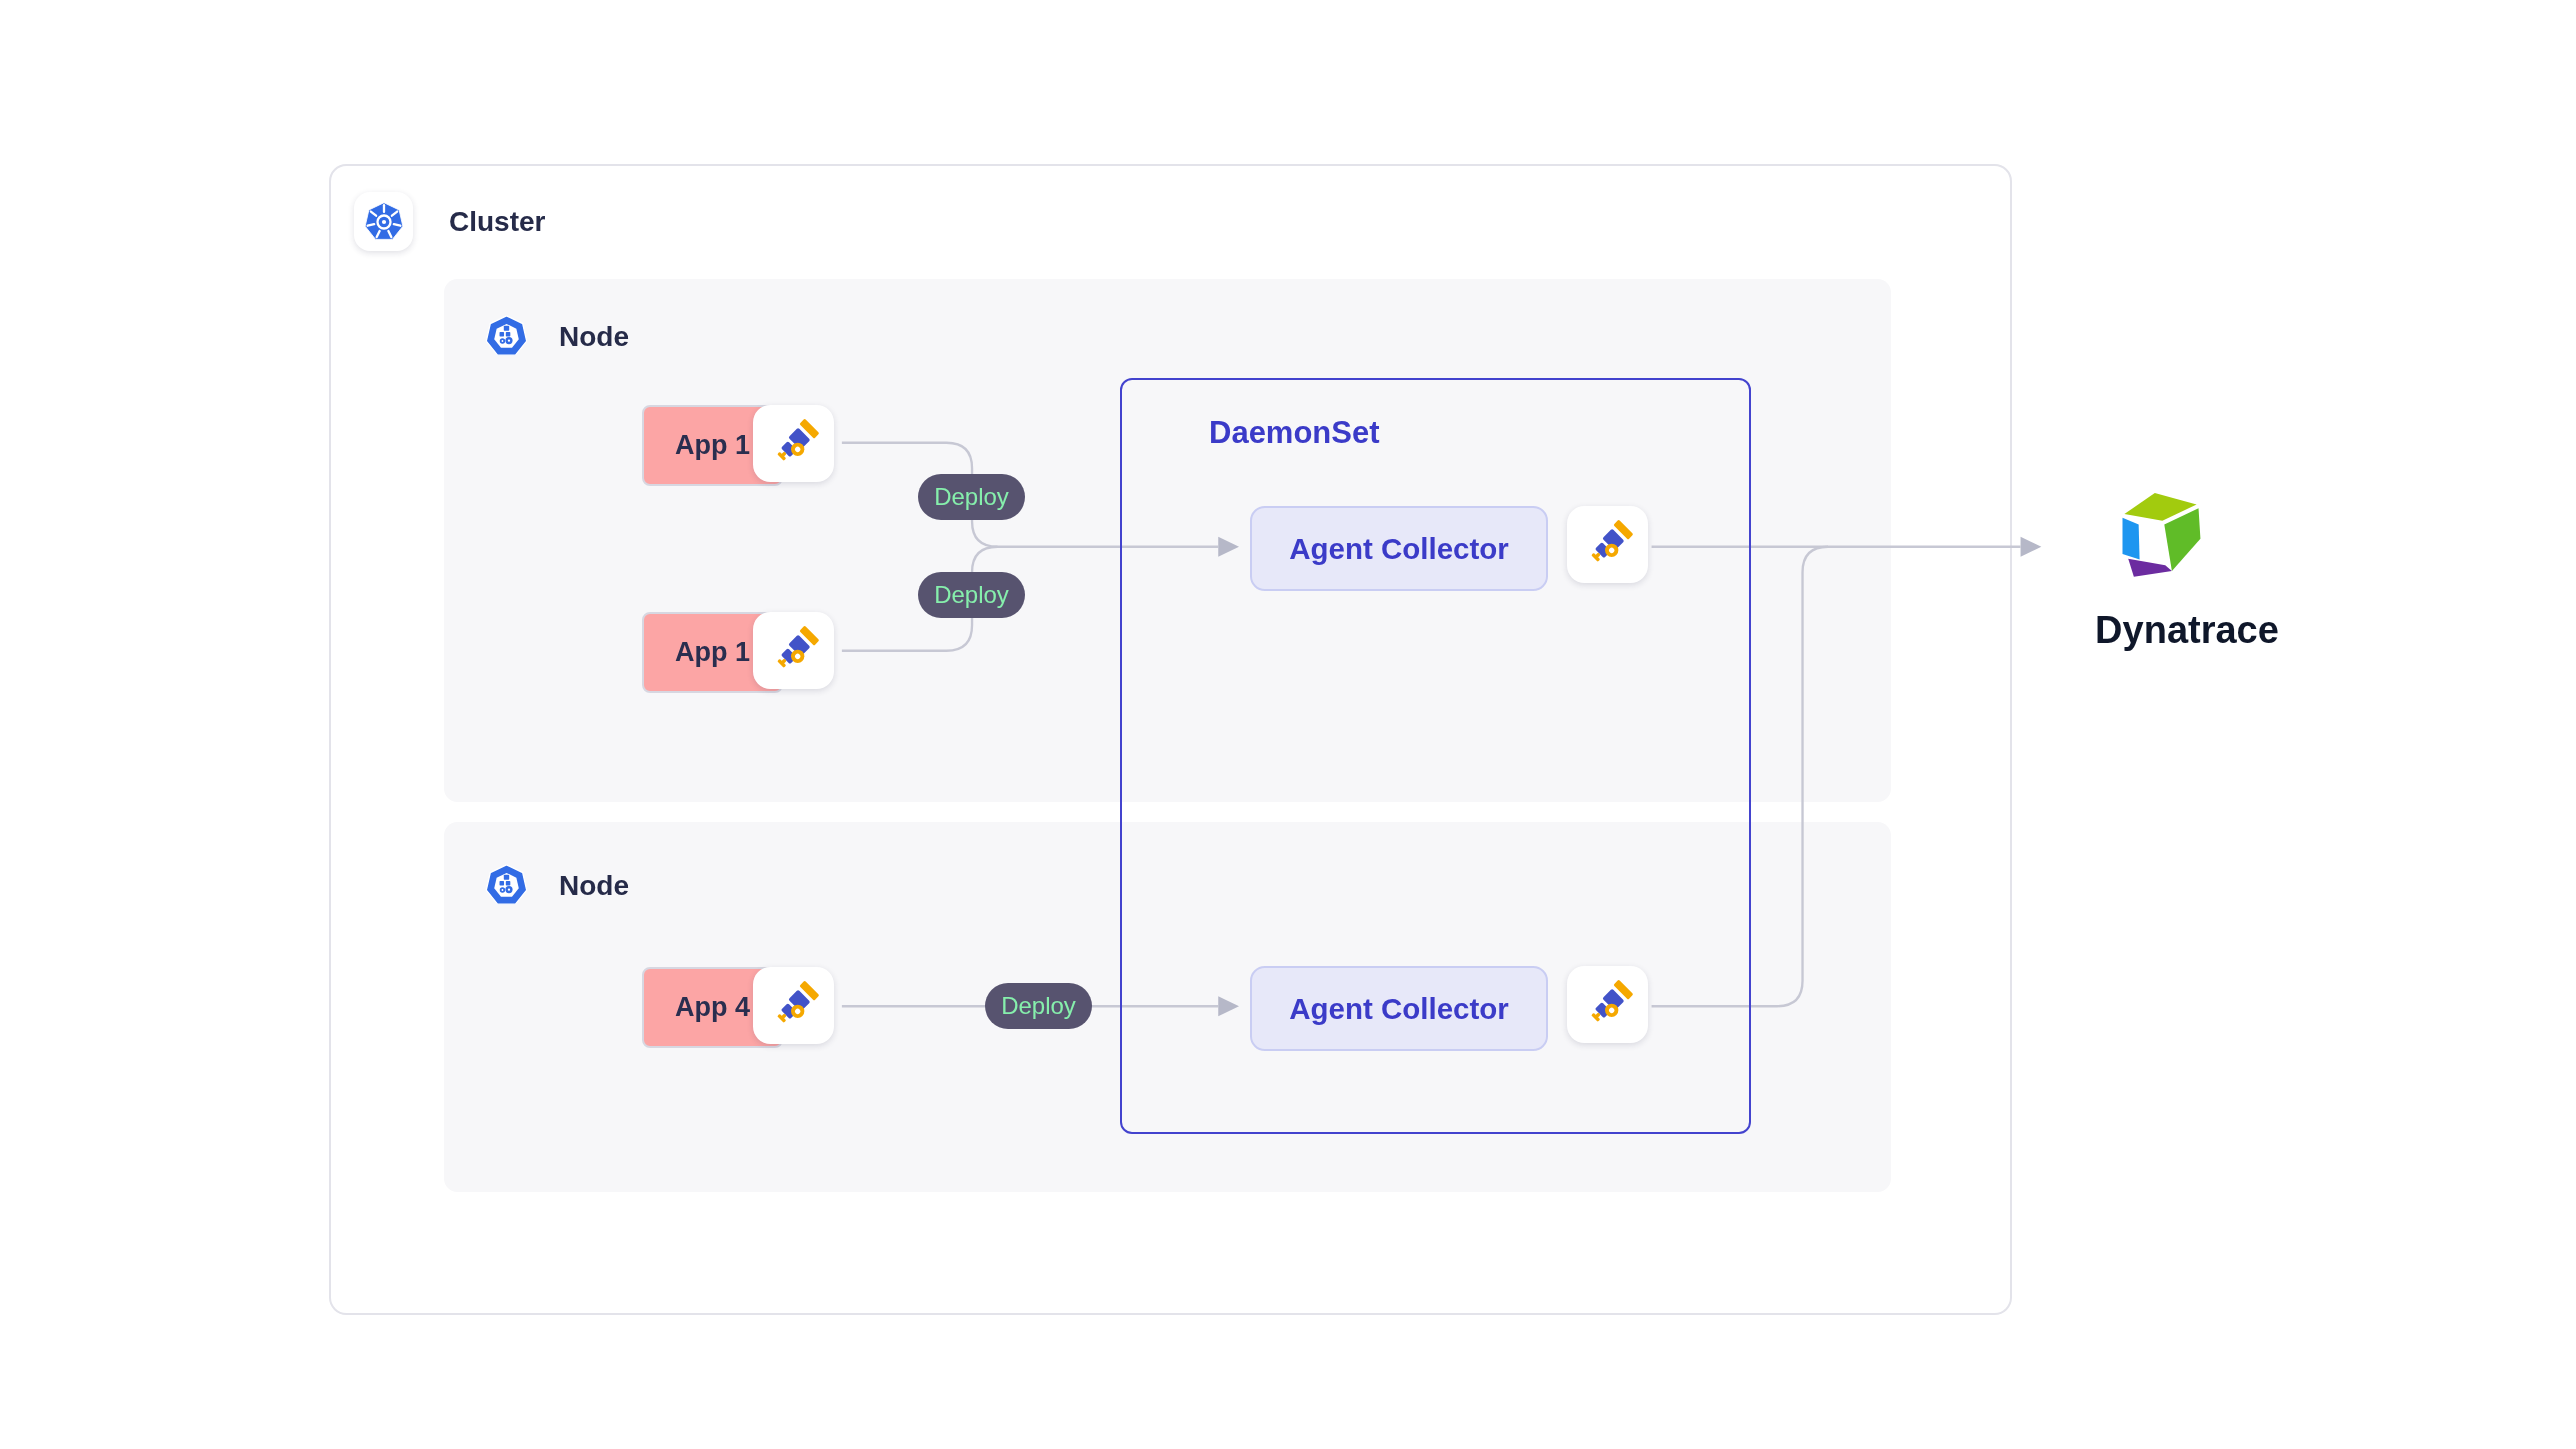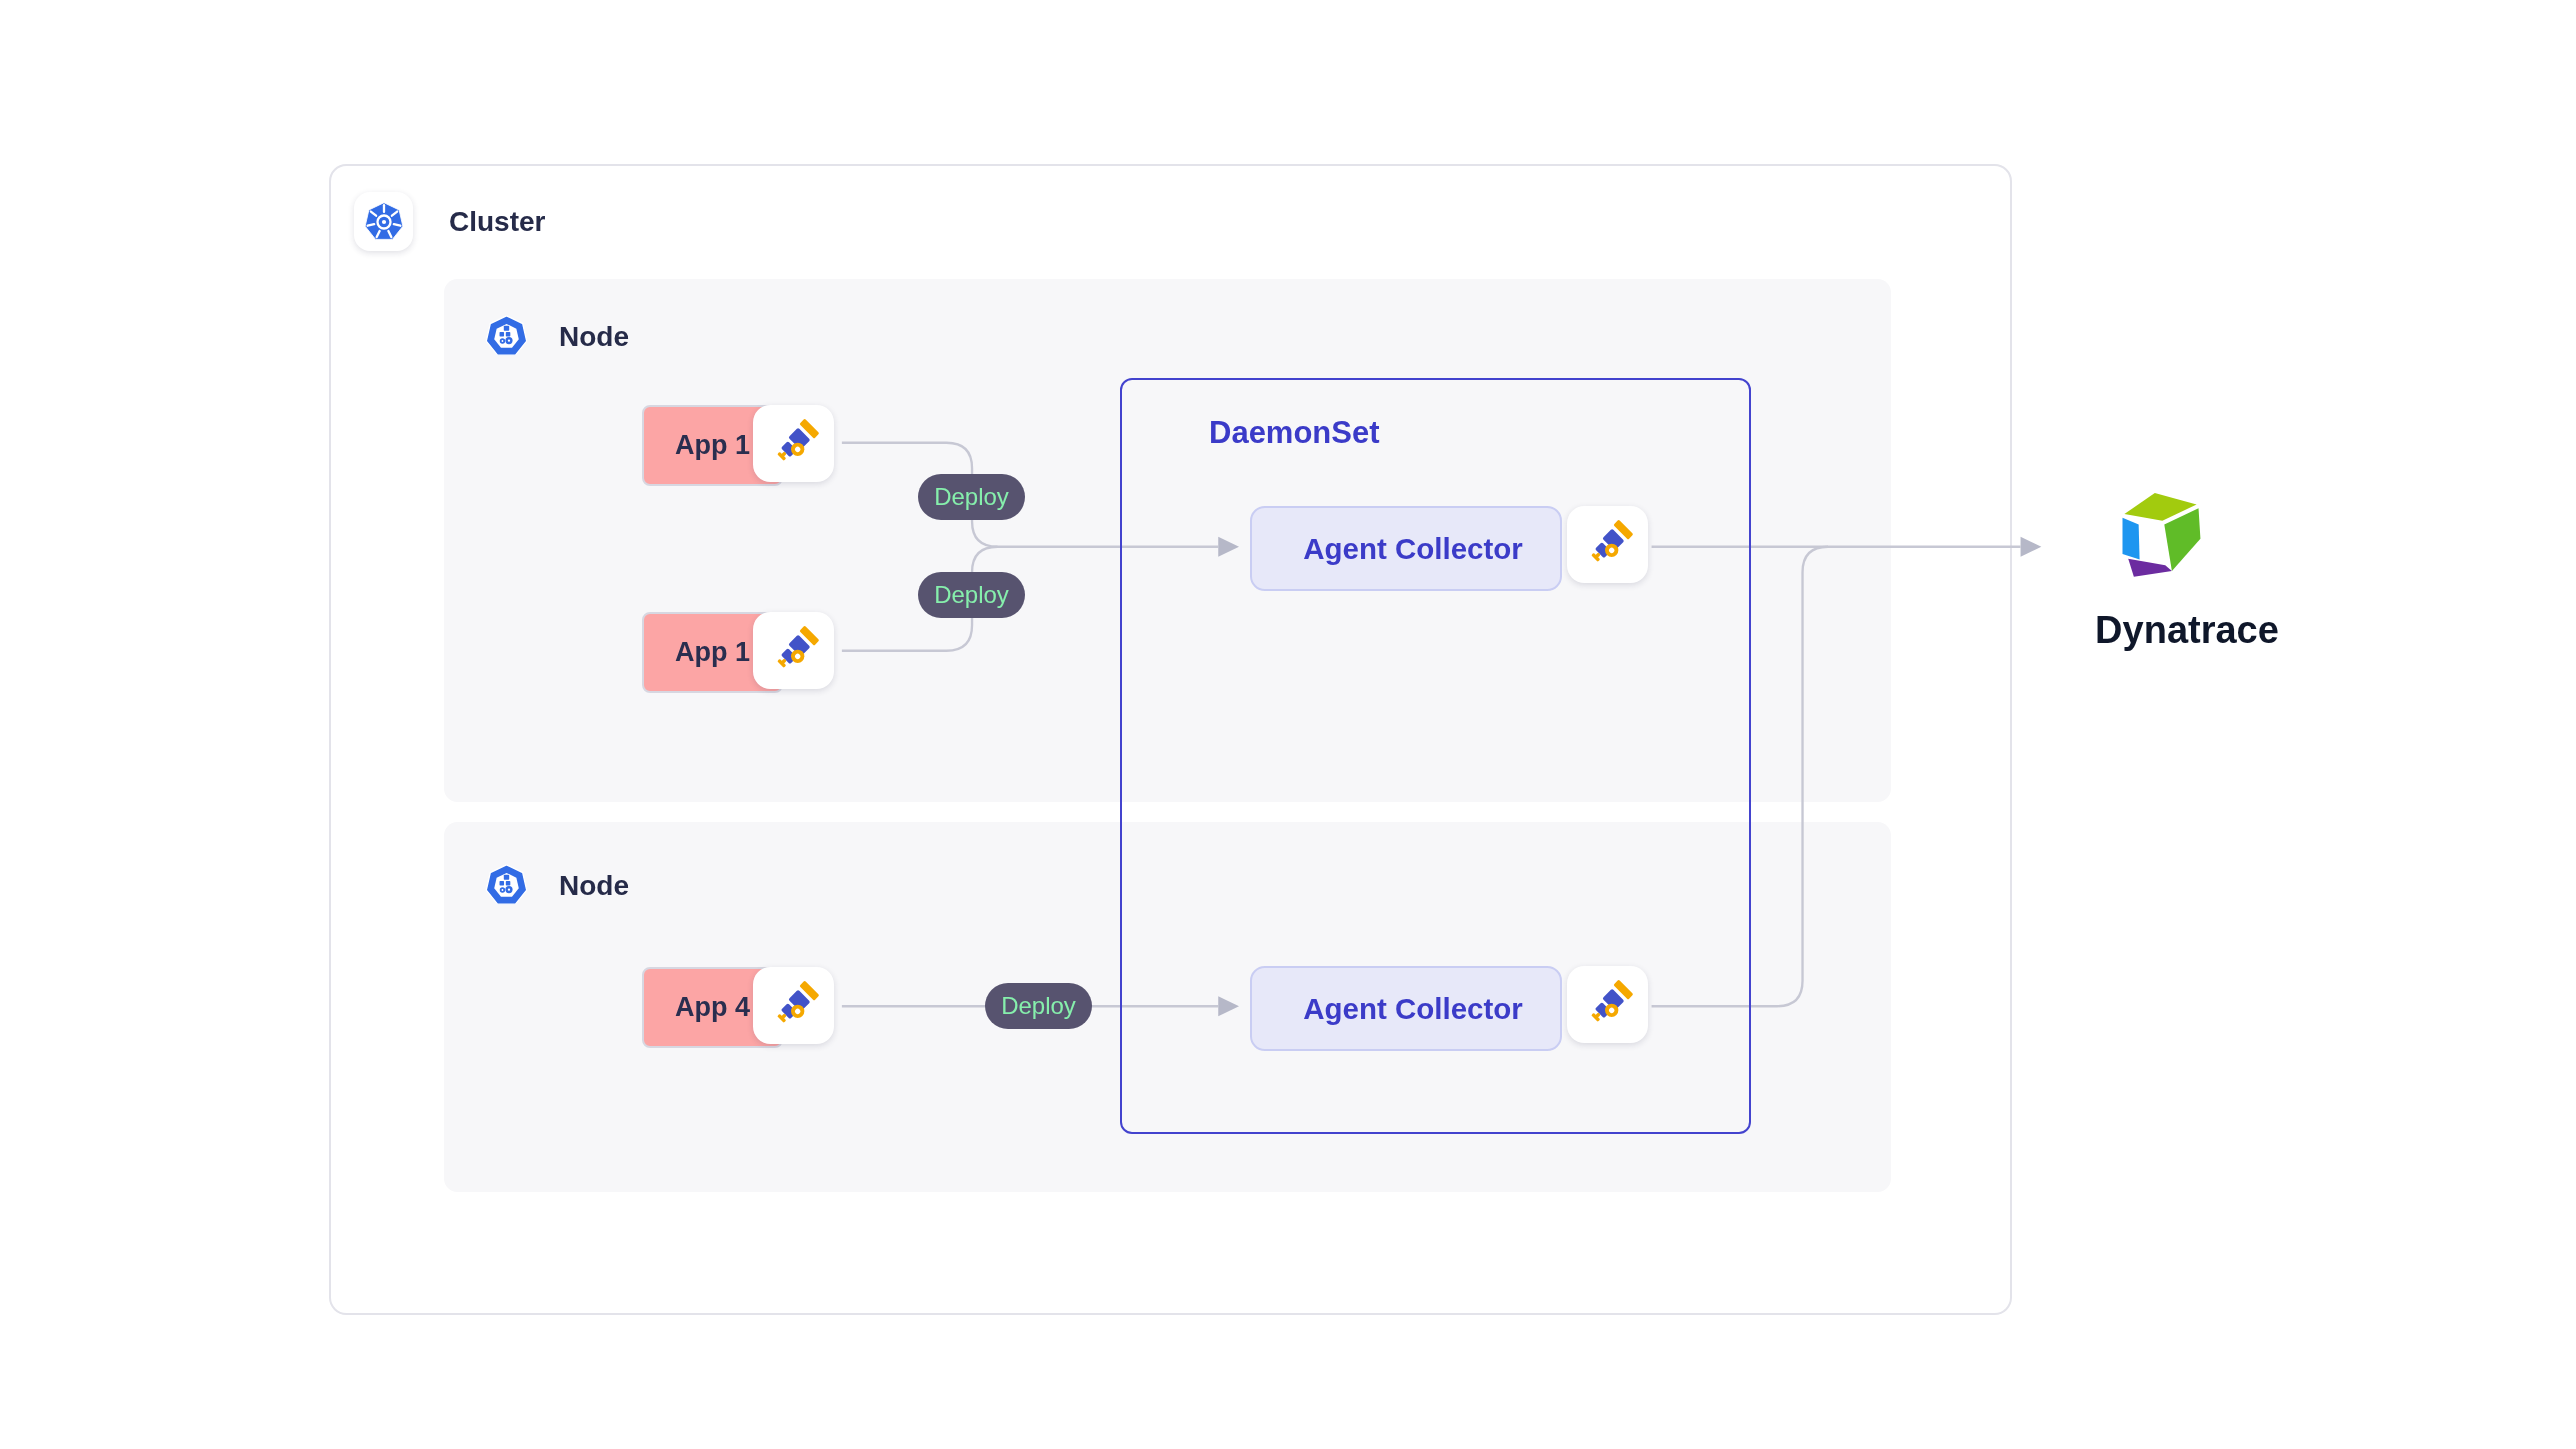--- a/index.html
+++ b/index.html
@@ -46,21 +46,21 @@
     font-size:27px;font-weight:bold;color:#2A2E4F;z-index:6;margin-left:36px;
   }
   .app1{top:405px;} .app2{top:612px;} .app3{top:967px;}
   .otel-card{width:81px;height:77px;border-radius:17.4px;}
   .otel-a{left:753px;top:405px;} .otel-b{left:753px;top:612px;} .otel-c{left:753px;top:967px;}
   .otel-d{left:1567px;top:506px;} .otel-e{left:1567px;top:966px;}
   .collector-box{
     position:absolute;left:1250px;width:294px;height:81px;
     background:#E7E8F9;border:2px solid #C9CDF3;border-radius:14.8px;
     display:flex;align-items:center;justify-content:center;
-    font-size:29.5px;font-weight:bold;color:#3B3BC8;z-index:6;padding-left:14px;
+    font-size:29.5px;font-weight:bold;color:#3B3BC8;z-index:6;
   }
   .col1{top:506px;} .col2{top:966px;}
   
   .deploy-pill{
     position:absolute;width:107px;height:46px;border-radius:23px;background:#57536F;
     display:flex;align-items:center;justify-content:center;
     font-size:24px;font-weight:500;color:#86efac;z-index:6;
   }
   .pill1{left:918px;top:474px;} .pill2{left:918px;top:572px;} .pill3{left:985px;top:983px;}
   

